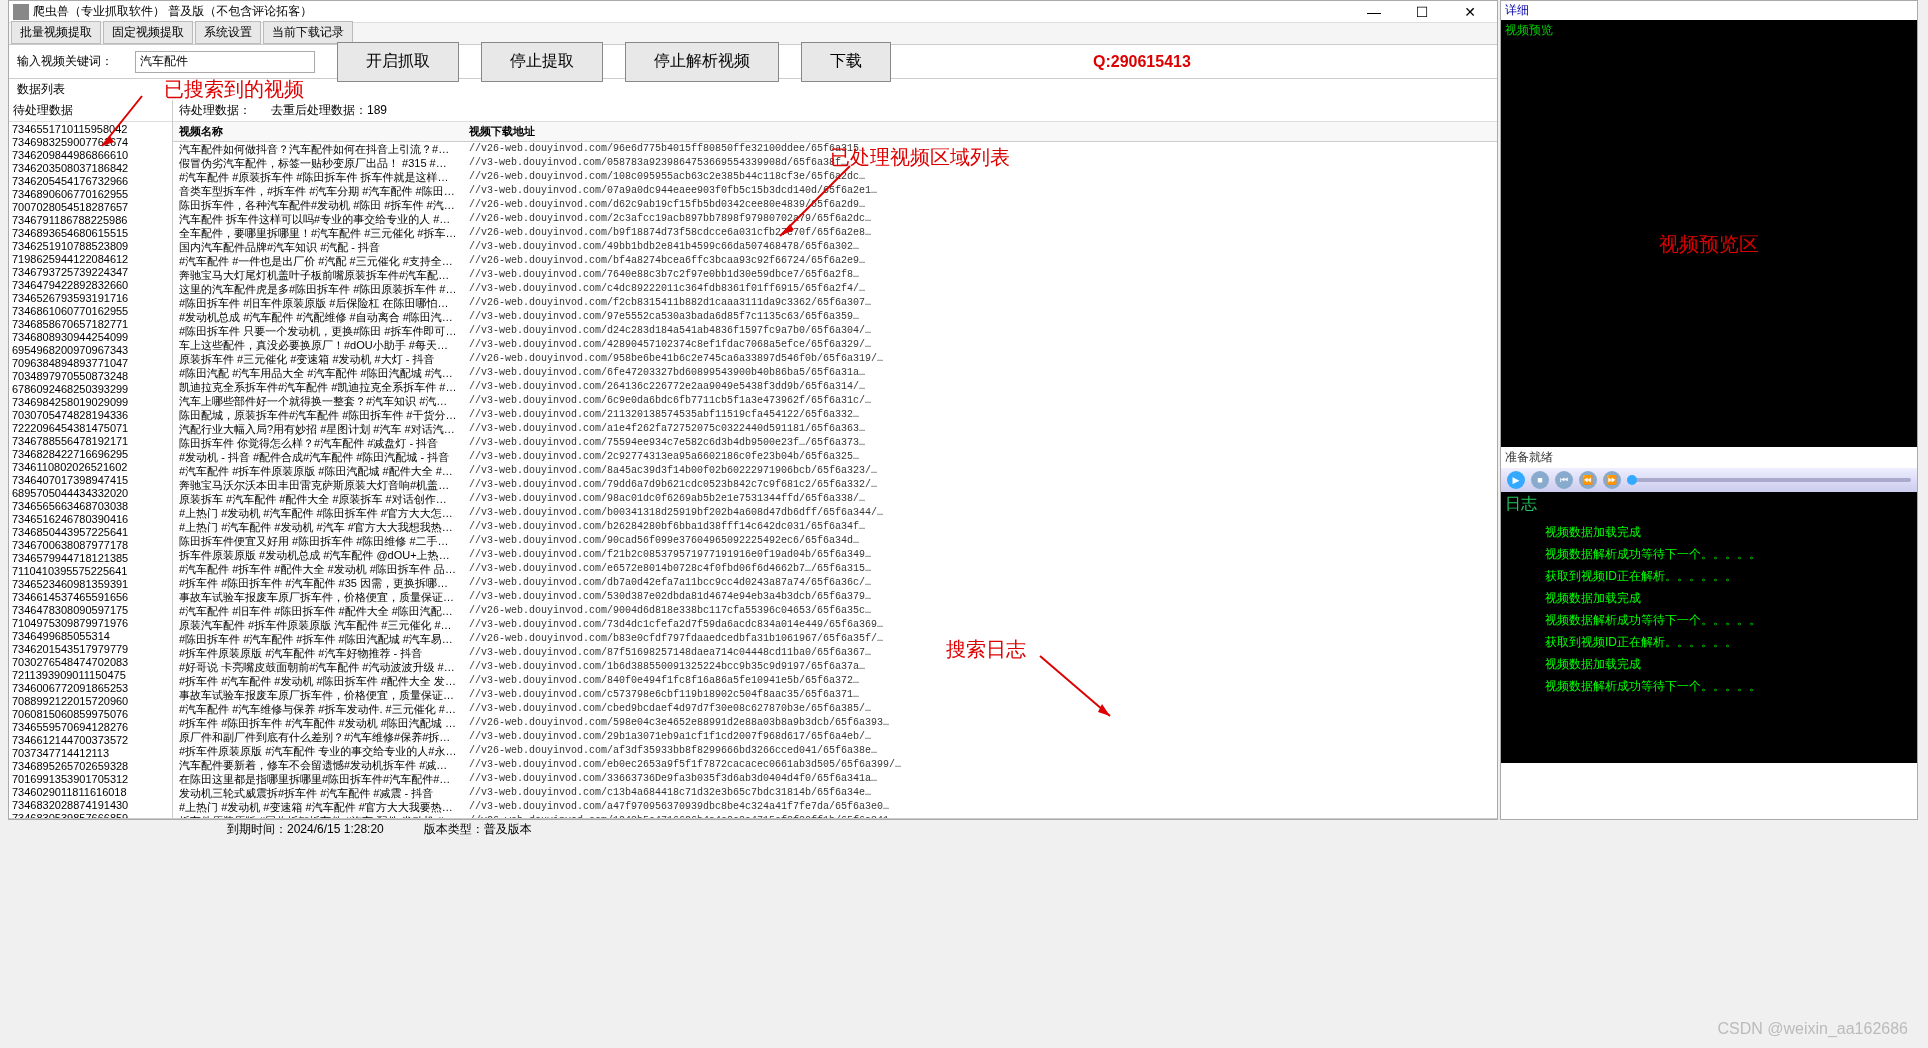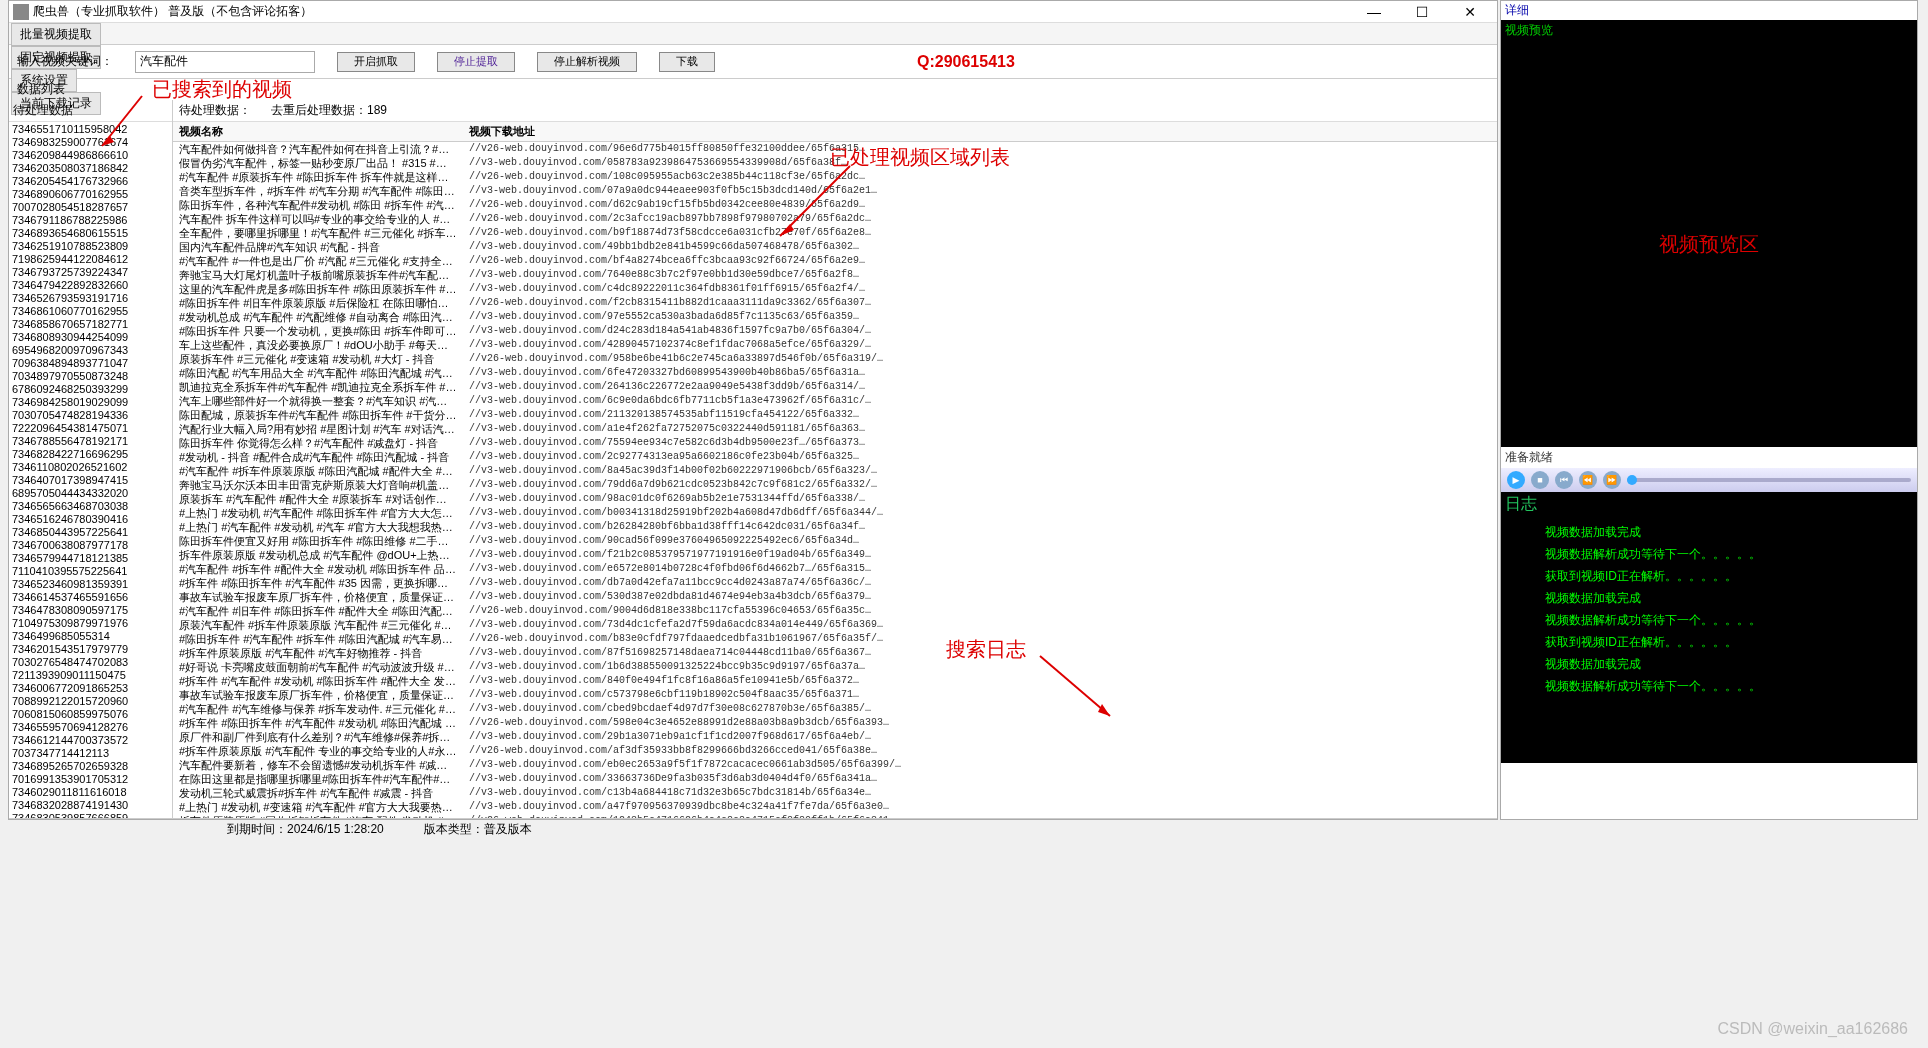--- a/index.html
+++ b/index.html
@@ -3,27 +3,27 @@
 <meta charset="utf-8">
 <style>
 * { margin: 0; padding: 0; box-sizing: border-box; font-family: "Microsoft YaHei", SimSun, sans-serif; }
 body { background: #f0f0f0; width: 1928px; height: 1048px; overflow: hidden; font-size: 12px; }
 .window { background: #fff; width: 1490px; height: 820px; position: absolute; left: 8px; top: 0; border: 1px solid #aaa; }
 .titlebar { height: 22px; background: #fff; display: flex; align-items: center; padding: 0 4px; border-bottom: 1px solid #ddd; }
 .title-icon { width: 16px; height: 16px; background: #888; margin-right: 4px; }
 .title-text { flex: 1; font-size: 12px; }
 .win-btns { display: flex; gap: 2px; }
 .win-btn { width: 46px; height: 20px; display: flex; align-items: center; justify-content: center; font-size: 14px; }
-.menubar { height: 22px; background: #f5f5f5; display: flex; align-items: flex-start; padding: 0 2px; border-bottom: 1px solid #ccc; flex-direction: column; }
+.menubar { height: 22px; background: #f5f5f5; display: flex; align-items: flex-end; padding: 0 2px; border-bottom: 1px solid #ccc; }
 .menu-item { padding: 2px 8px; font-size: 12px; cursor: default; background: #e8e8e8; border: 1px solid #bbb; margin-right: 2px; }
 .toolbar { height: 34px; display: flex; align-items: center; padding: 4px 8px; gap: 22px; border-bottom: 1px solid #ccc; }
 .lbl { font-size: 12px; }
 .input { border: 1px solid #aaa; height: 22px; padding: 0 4px; font-size: 12px; }
-.btn { border: 1px solid #888; background: #e8e8e8; height: 20px; padding: 0 16px; font-size: 11px; cursor: pointer; }
-.btn.disabled { color: #4c1d95; }
+.btn { border: 1px solid #888; background: #e8e8e8; height: 40px; padding: 0 28px; font-size: 16px; cursor: pointer; }
+.btn.disabled { color: #000000; }
 .qq { color: #d00; font-size: 16px; font-weight: bold; margin-left: 180px; }
 .main { display: flex; height: calc(100% - 100px); }
 .left-panel { width: 164px; border-right: 1px solid #ccc; display: flex; flex-direction: column; }
 .panel-title { font-size: 12px; padding: 2px 4px; border-bottom: 1px solid #ddd; }
 .id-list { flex: 1; overflow-y: scroll; font-family: "Courier New", monospace; font-size: 11px; line-height: 13px; padding: 1px; }
 .id-list div { white-space: nowrap; padding: 0 2px; }
 .right-panel { flex: 1; display: flex; flex-direction: column; }
 .count-row { display: flex; gap: 20px; font-size: 12px; padding: 2px 6px; border-bottom: 1px solid #ddd; }
 .table-wrap { flex: 1; overflow: auto; }
 table { border-collapse: collapse; width: 100%; font-size: 11px; }
@@ -46,21 +46,21 @@
 .log-line { color: #0f0; font-size: 12px; line-height: 22px; margin-left: 40px; }
 .annot { position: absolute; color: #d00; font-size: 20px; pointer-events: none; z-index: 100; }
 .arrow { position: absolute; pointer-events: none; z-index: 99; }
 .arrow svg { overflow: visible; }
 .watermark { position: absolute; right: 20px; bottom: 10px; color: #bbb; font-size: 16px; }
 ::-webkit-scrollbar{width:16px;height:16px}::-webkit-scrollbar-track{background:#f0f0f0}::-webkit-scrollbar-thumb{background:#ccc;border:1px solid #aaa}
 </style>
 </head>
 <body>
 
-<div class="annot" style="left:152px;top:76px">已搜索到的视频</div>
+<div class="annot" style="left:164px;top:76px">已搜索到的视频</div>
 <div class="annot" style="left:830px;top:144px">已处理视频区域列表</div>
 <div class="annot" style="left:946px;top:636px">搜索日志</div>
 <div class="arrow" style="left:92px;top:96px"><svg width="60" height="60">
       <line x1="50" y1="0" x2="10" y2="50" stroke="#d00" stroke-width="2"></line>
       <polygon points="10,50 18,40 22,46" fill="#d00"></polygon>
     </svg></div>
 <div class="arrow" style="left:770px;top:166px"><svg width="90" height="80">
       <line x1="80" y1="0" x2="10" y2="70" stroke="#d00" stroke-width="2"></line>
       <polygon points="10,70 20,58 24,64" fill="#d00"></polygon>
     </svg></div>

